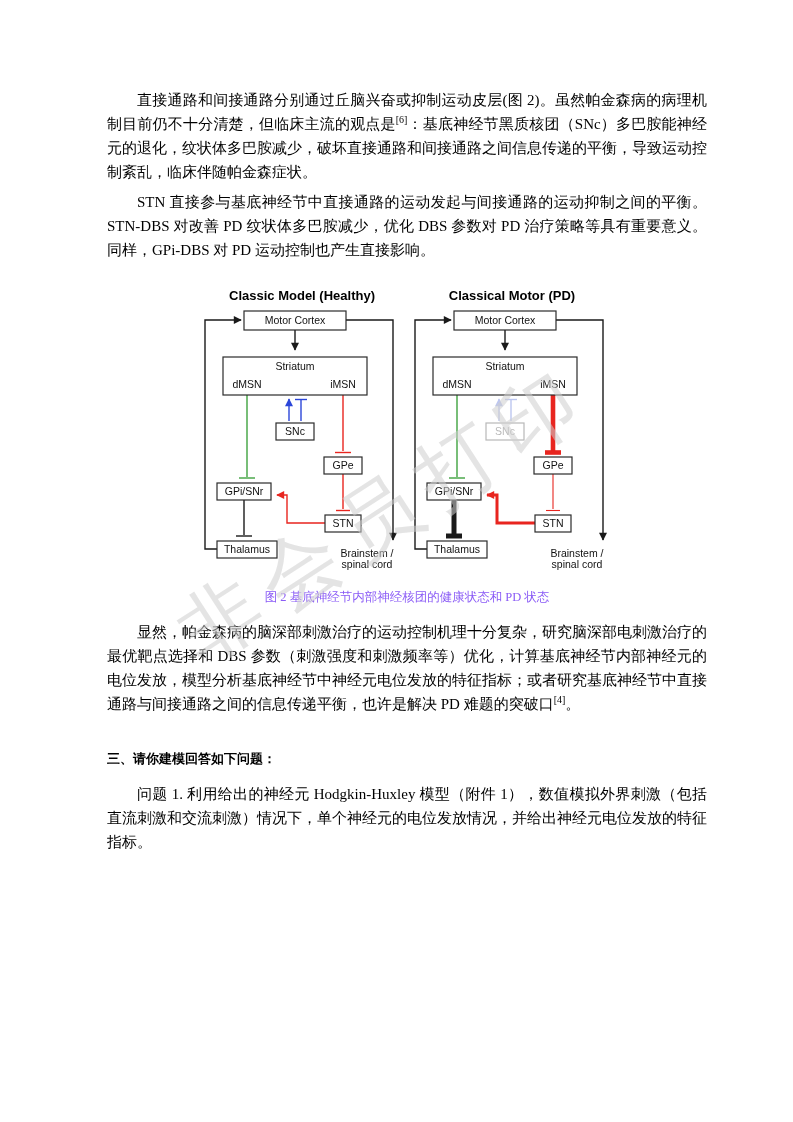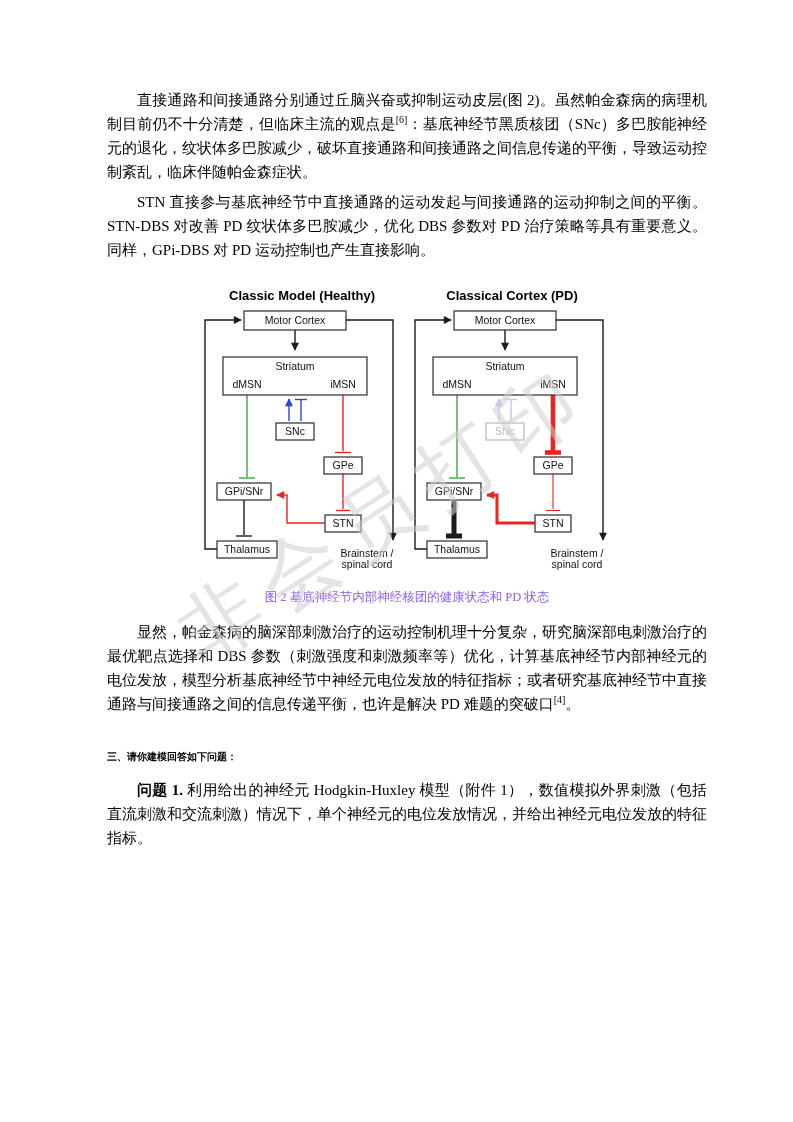--- a/index.html
+++ b/index.html
@@ -13,25 +13,25 @@
     font-family:"Liberation Serif","DejaVu Serif",serif; color:#000;
     overflow:hidden; margin:0 auto;
   }
   .content{position:absolute; left:107px; top:88px; width:600px;}
   p.body-para{
     font-size:15px; line-height:24px; text-align:justify;
     margin:0 0 6px 0; text-indent:2em;
   }
   sup.cite{font-size:10px; vertical-align:super; line-height:0;}
   .section-heading{
-    font-size:10px; font-weight:bold; margin:34px 0 14px 0;
+    font-size:13px; font-weight:bold; margin:34px 0 14px 0;
     text-indent:0;
   }
   p.q-para{font-size:15px; line-height:24px; text-align:justify; text-indent:2em; margin:0 0 22px 0;}
-  p.q-para strong{font-weight:bold;}
+  p.q-para strong{font-weight:normal;}
 
   
   .figure{margin:26px auto 14px auto; width:470px;}
   .panels{display:flex; justify-content:center; }
   .panel{width:210px;}
   .panel-title{
     font-family:"Liberation Sans","DejaVu Sans",sans-serif;
     font-weight:bold; font-size:13px; text-align:center; margin-bottom:4px;
     white-space:nowrap;
   }
@@ -134,21 +134,21 @@
               <text class="bt" x="146" y="220">STN</text>
               <rect class="box" x="20" y="234" width="60" height="17"></rect>
               <text class="bt" x="50" y="246">Thalamus</text>
               <text class="bt" x="170" y="250">Brainstem /</text>
               <text class="bt" x="170" y="261">spinal cord</text>
             </g>
           </svg>
         </div>
 
         <div class="panel">
-          <div class="panel-title">Classical Cortex (PD)</div>
+          <div class="panel-title">Classical Motor (PD)</div>
           <svg class="model pd" width="210" height="272" viewBox="0 0 210 272">
             <g>
               <path class="ln black ar-blk" d="M98,23 L98,43"></path>
               <path class="ln black ar-blk" d="M20,242 L8,242 L8,13 L44,13"></path>
               <path class="ln black ar-blk" d="M149,13 L196,13 L196,233"></path>
               <line class="ln green dmsn-gpi" x1="50" y1="88" x2="50" y2="170"></line>
               <line class="ln green dmsn-gpi" x1="42" y1="171" x2="58" y2="171"></line>
               <line class="ln red imsn-gpe" x1="146" y1="88" x2="146" y2="144"></line>
               <line class="ln red imsn-gpe" x1="138" y1="145.5" x2="154" y2="145.5"></line>
               <path class="ln blue blue-ar" d="M92,114 L92,92"></path>

